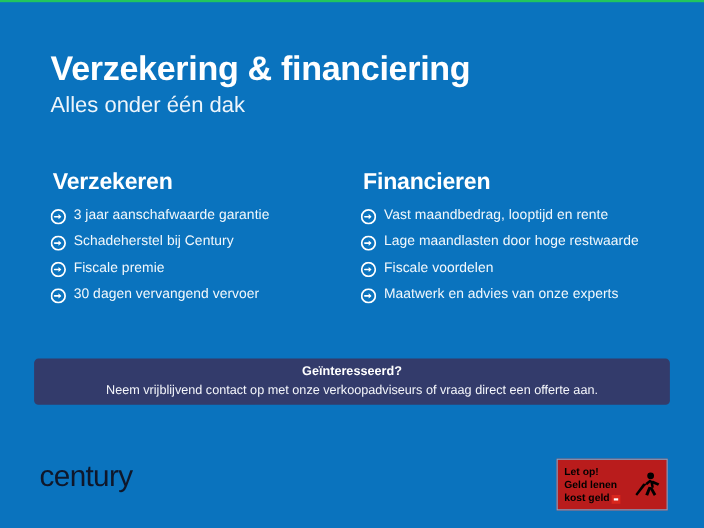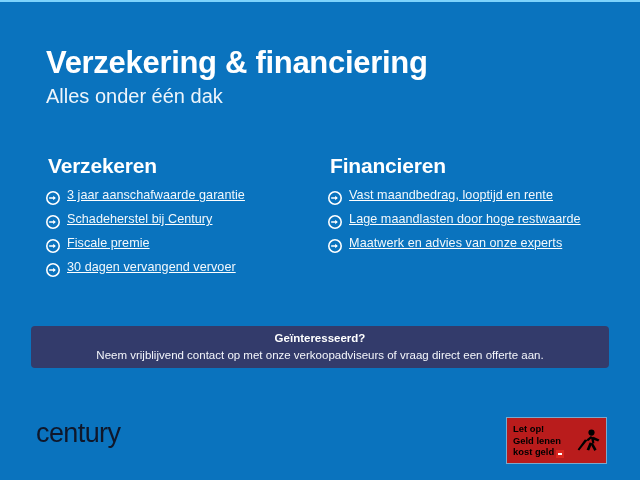--- a/index.html
+++ b/index.html
@@ -15,21 +15,21 @@
     background: #0a73be;
     color: #ffffff;
     -webkit-font-smoothing: antialiased;
   }
 
   .slide {
     position: relative;
     width: 640px;
     height: 480px;
     background: #0a73be;
-    border-top: 2px solid #7dd3fc;
+    border-top: 2px solid #22c55e;
     overflow: hidden;
   }
 
   
   .header {
     position: absolute;
     left: 46px;
     top: 44px;
   }
   .header-title {
@@ -71,21 +71,20 @@
   }
 
   .feature-list { list-style: none; }
 
   .feature-item {
     display: flex;
     align-items: flex-start;
     gap: 7px;
     margin-bottom: 8px;
     line-height: 1.25;
-    text-decoration: underline;
   }
 
   .arrow-icon {
     flex: 0 0 auto;
     width: 14px;
     height: 14px;
     margin-top: 2px;
     display: block;
   }
 
@@ -261,20 +260,30 @@
         </li>
         <li class="feature-item">
           <span class="arrow-icon">
             <svg viewBox="0 0 16 16" width="14" height="14" aria-hidden="true">
               <circle cx="8" cy="8" r="7.1" fill="none" stroke="#ffffff" stroke-width="1.8"></circle>
               <path d="M4.2 8 H9.4" stroke="#ffffff" stroke-width="1.7" stroke-linecap="round" fill="none"></path>
               <path d="M8.2 5.3 L11.2 8 L8.2 10.7 Z" fill="#ffffff"></path>
             </svg>
           </span>
           <span class="feature-text">Lage maandlasten door hoge restwaarde</span>
+        </li>
+        <li class="feature-item">
+          <span class="arrow-icon">
+            <svg viewBox="0 0 16 16" width="14" height="14" aria-hidden="true">
+              <circle cx="8" cy="8" r="7.1" fill="none" stroke="#ffffff" stroke-width="1.8"></circle>
+              <path d="M4.2 8 H9.4" stroke="#ffffff" stroke-width="1.7" stroke-linecap="round" fill="none"></path>
+              <path d="M8.2 5.3 L11.2 8 L8.2 10.7 Z" fill="#ffffff"></path>
+            </svg>
+          </span>
+          <span class="feature-text">Fiscale voordelen</span>
         </li>
         <li class="feature-item">
           <span class="arrow-icon">
             <svg viewBox="0 0 16 16" width="14" height="14" aria-hidden="true">
               <circle cx="8" cy="8" r="7.1" fill="none" stroke="#ffffff" stroke-width="1.8"></circle>
               <path d="M4.2 8 H9.4" stroke="#ffffff" stroke-width="1.7" stroke-linecap="round" fill="none"></path>
               <path d="M8.2 5.3 L11.2 8 L8.2 10.7 Z" fill="#ffffff"></path>
             </svg>
           </span>
           <span class="feature-text">Maatwerk en advies van onze experts</span>

